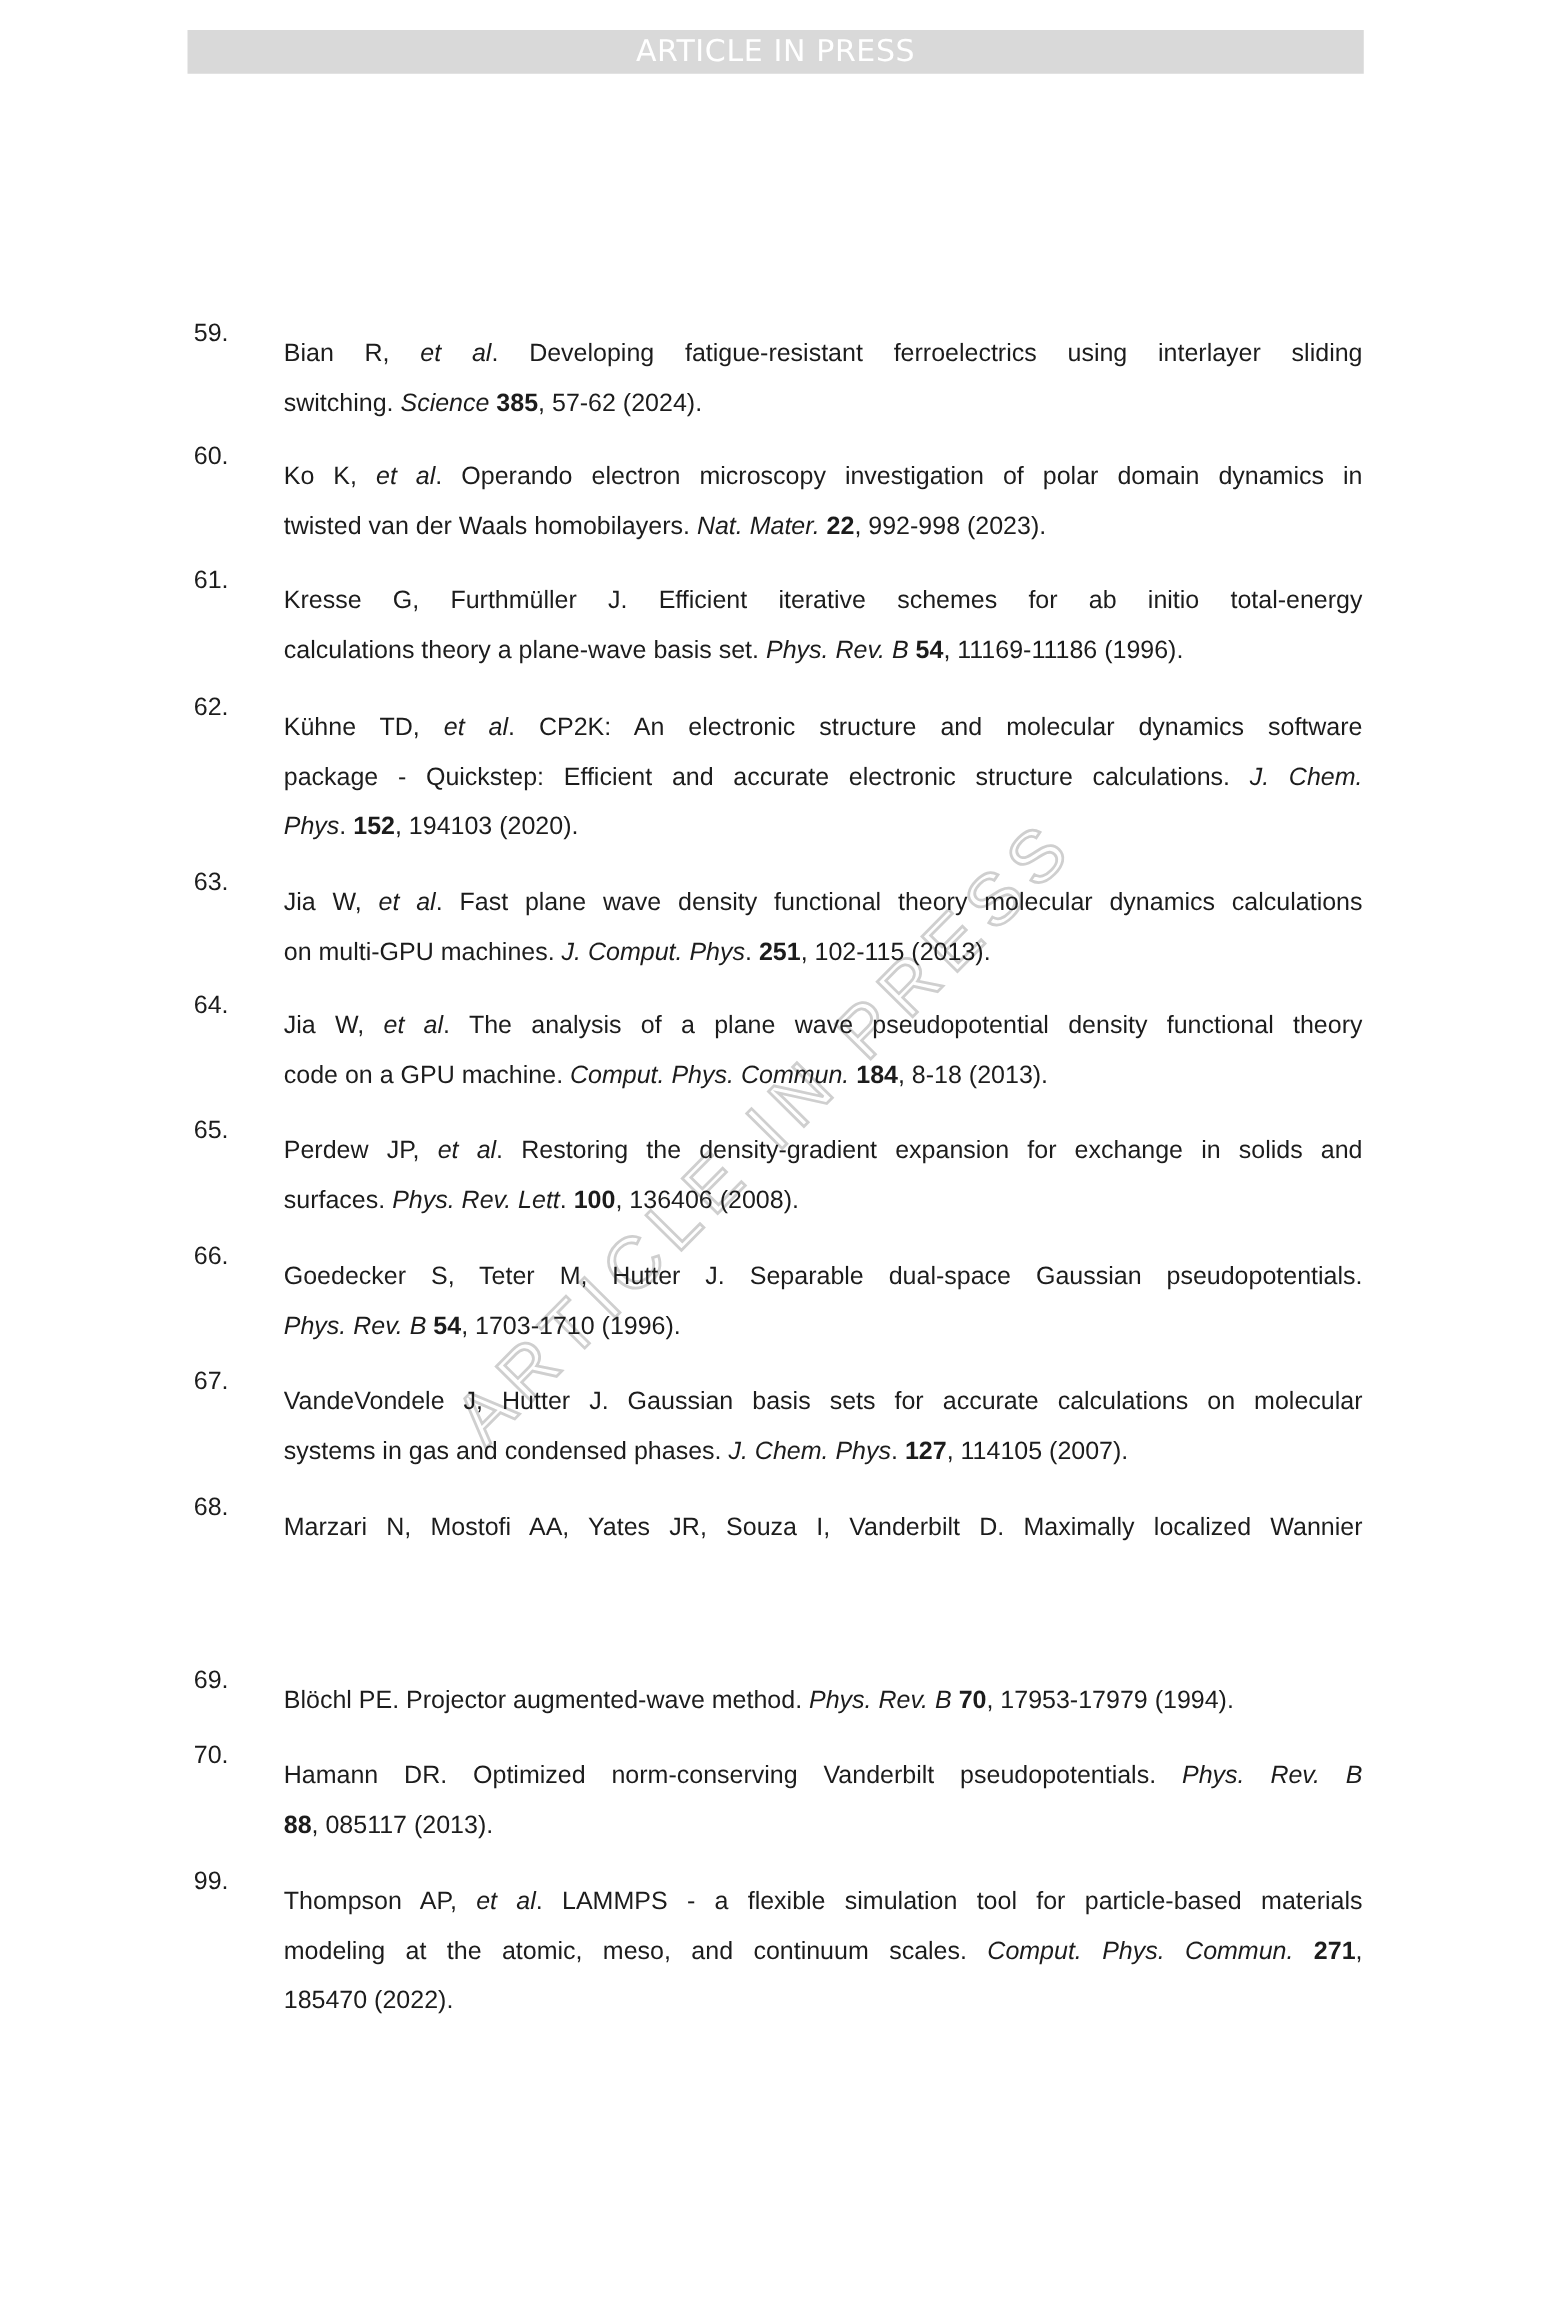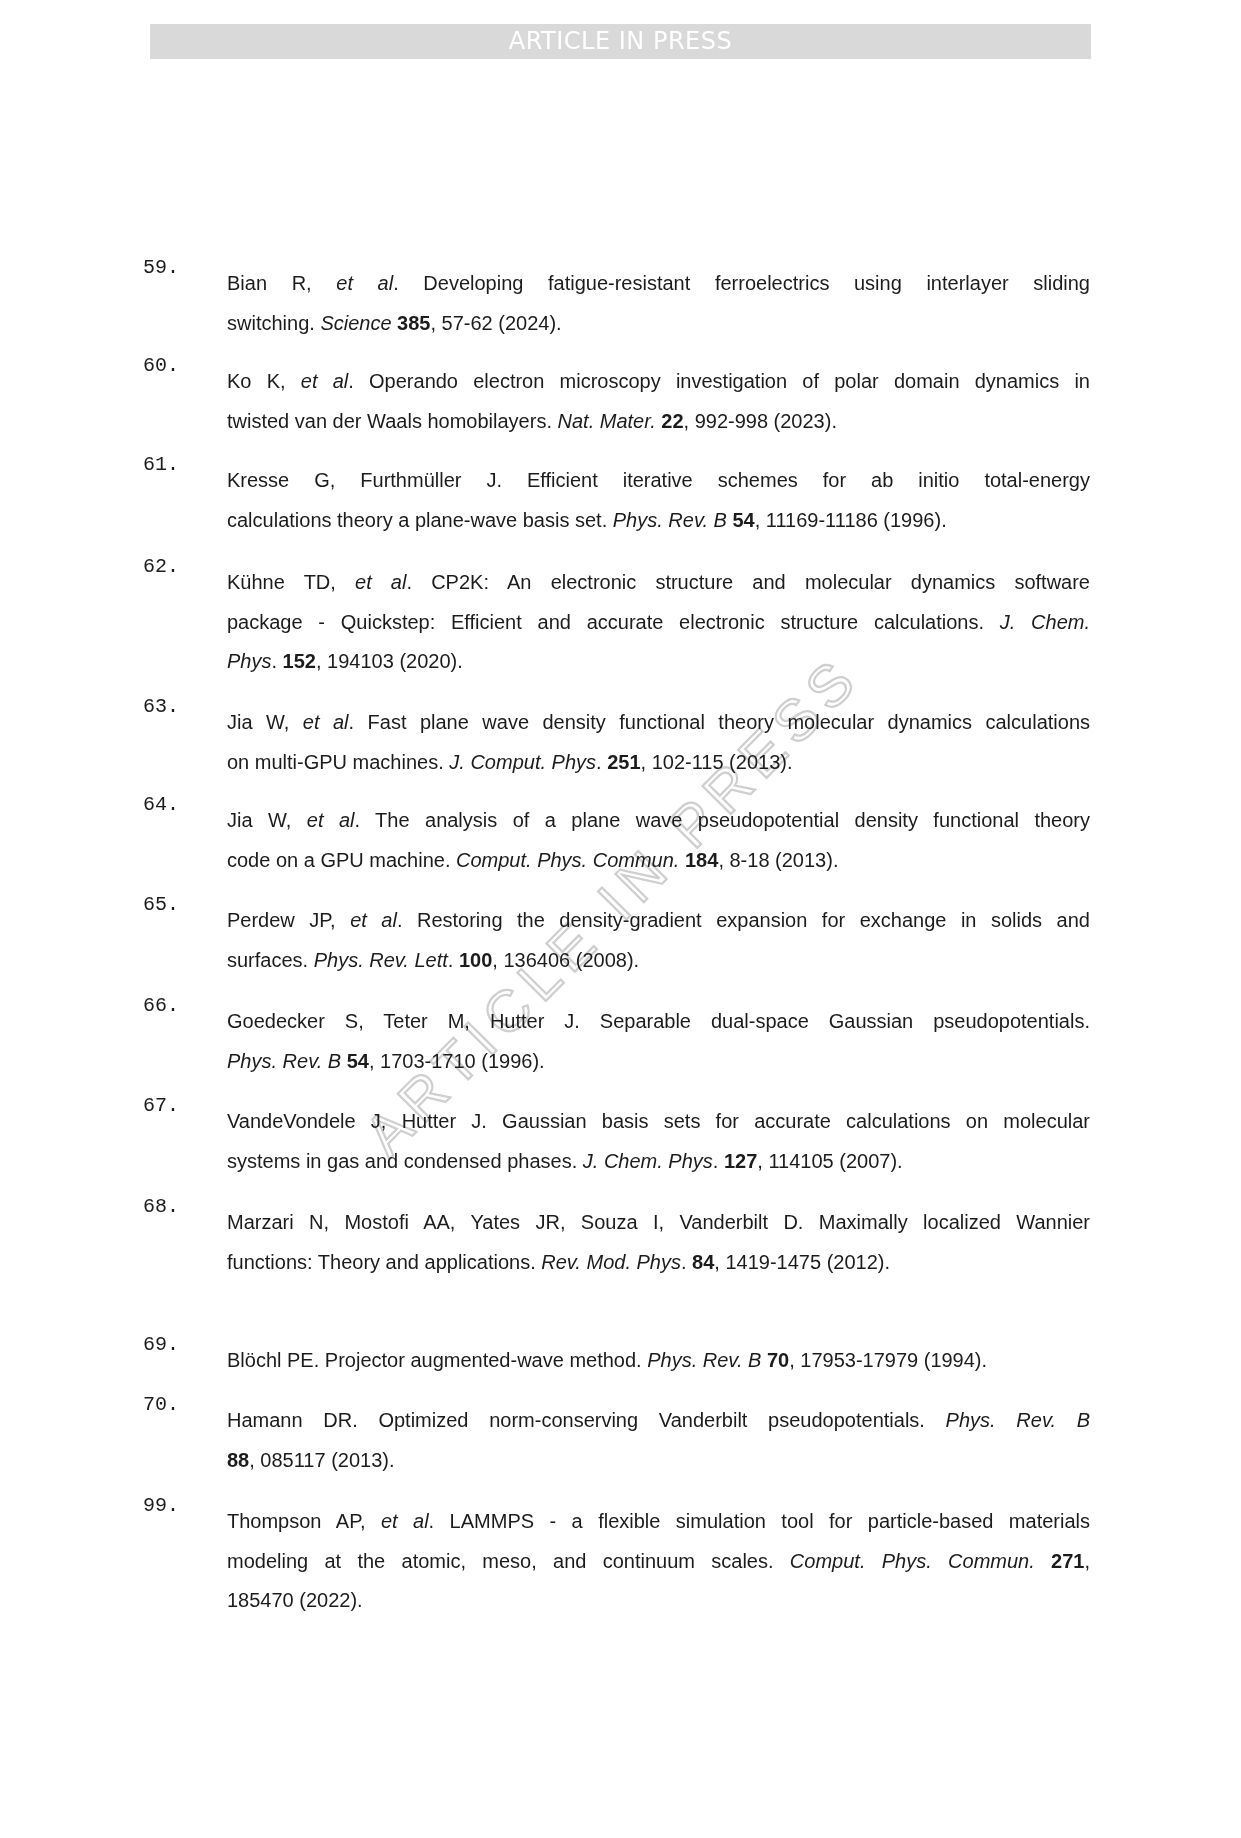--- a/index.html
+++ b/index.html
@@ -8,21 +8,21 @@
   .banner { position: absolute; left: 150px; top: 24px; width: 941px; height: 35px;
             background: #d9d9d9; display: flex; align-items: center; justify-content: center; }
   .banner-text { font-family: "DejaVu Sans", sans-serif; color: #ffffff; font-size: 24px;
                  letter-spacing: 0.5px; line-height: 35px; }
   .watermark { position: absolute; left: 612px; top: 905px; width: 0; height: 0; pointer-events: none; }
   .watermark-text { position: absolute; left: 0; top: 0; transform: translate(-50%, -50%) rotate(-45.3deg);
                     white-space: nowrap; font-family: "Liberation Sans", sans-serif; font-size: 58px;
                     letter-spacing: 9px; color: transparent; -webkit-text-stroke: 2.2px #cfcfcf; }
   .refs { position: absolute; left: 0; top: 0; width: 100%; }
   .ref { position: absolute; left: 0; width: 100%; }
-  .ref-num { position: absolute; left: 143px; top: 0; font-size: 20px; line-height: 39.5px; font-family: Liberation Mono, monospace; }
+  .ref-num { position: absolute; left: 155px; top: 0; font-size: 20px; line-height: 39.5px; }
   .ref-body { position: absolute; left: 227px; width: 863px; top: 16px; font-size: 20px; }
   .ref-line { height: 39.5px; line-height: 39.5px; white-space: nowrap; text-align: left; }
   .ref-line.justify { text-align: justify; text-align-last: justify; white-space: normal; overflow: hidden; }
   .it { font-style: italic; text-align: center; }
   .bd { font-weight: bold; }
 </style>
 </head>
 <body>
 
 <div class="banner">
@@ -95,21 +95,20 @@
       <div class="ref-num">67.</div>
       <div class="ref-body">
         <div class="ref-line justify"><span>VandeVondele J, Hutter J. Gaussian basis sets for accurate calculations on molecular</span></div>
         <div class="ref-line"><span>systems in gas and condensed phases. </span><span class="it">J. Chem. Phys</span><span>. </span><span class="bd">127</span><span>, 114105 (2007).</span></div>
       </div>
     </div>
     <div class="ref" style="top: 1187px;">
       <div class="ref-num">68.</div>
       <div class="ref-body">
         <div class="ref-line justify"><span>Marzari N, Mostofi AA, Yates JR, Souza I, Vanderbilt D. Maximally localized Wannier</span></div>
-        <div class="ref-line"><span>functions: Theory and applications. </span><span class="it">Rev. Mod. Phys</span><span>. </span><span class="bd">84</span><span>, 1419-1475 (2012).</span></div>
       </div>
     </div>
     <div class="ref" style="top: 1325px;">
       <div class="ref-num">69.</div>
       <div class="ref-body">
         <div class="ref-line"><span>Blöchl PE. Projector augmented-wave method. </span><span class="it">Phys. Rev. B</span><span> </span><span class="bd">70</span><span>, 17953-17979 (1994).</span></div>
       </div>
     </div>
     <div class="ref" style="top: 1385px;">
       <div class="ref-num">70.</div>

